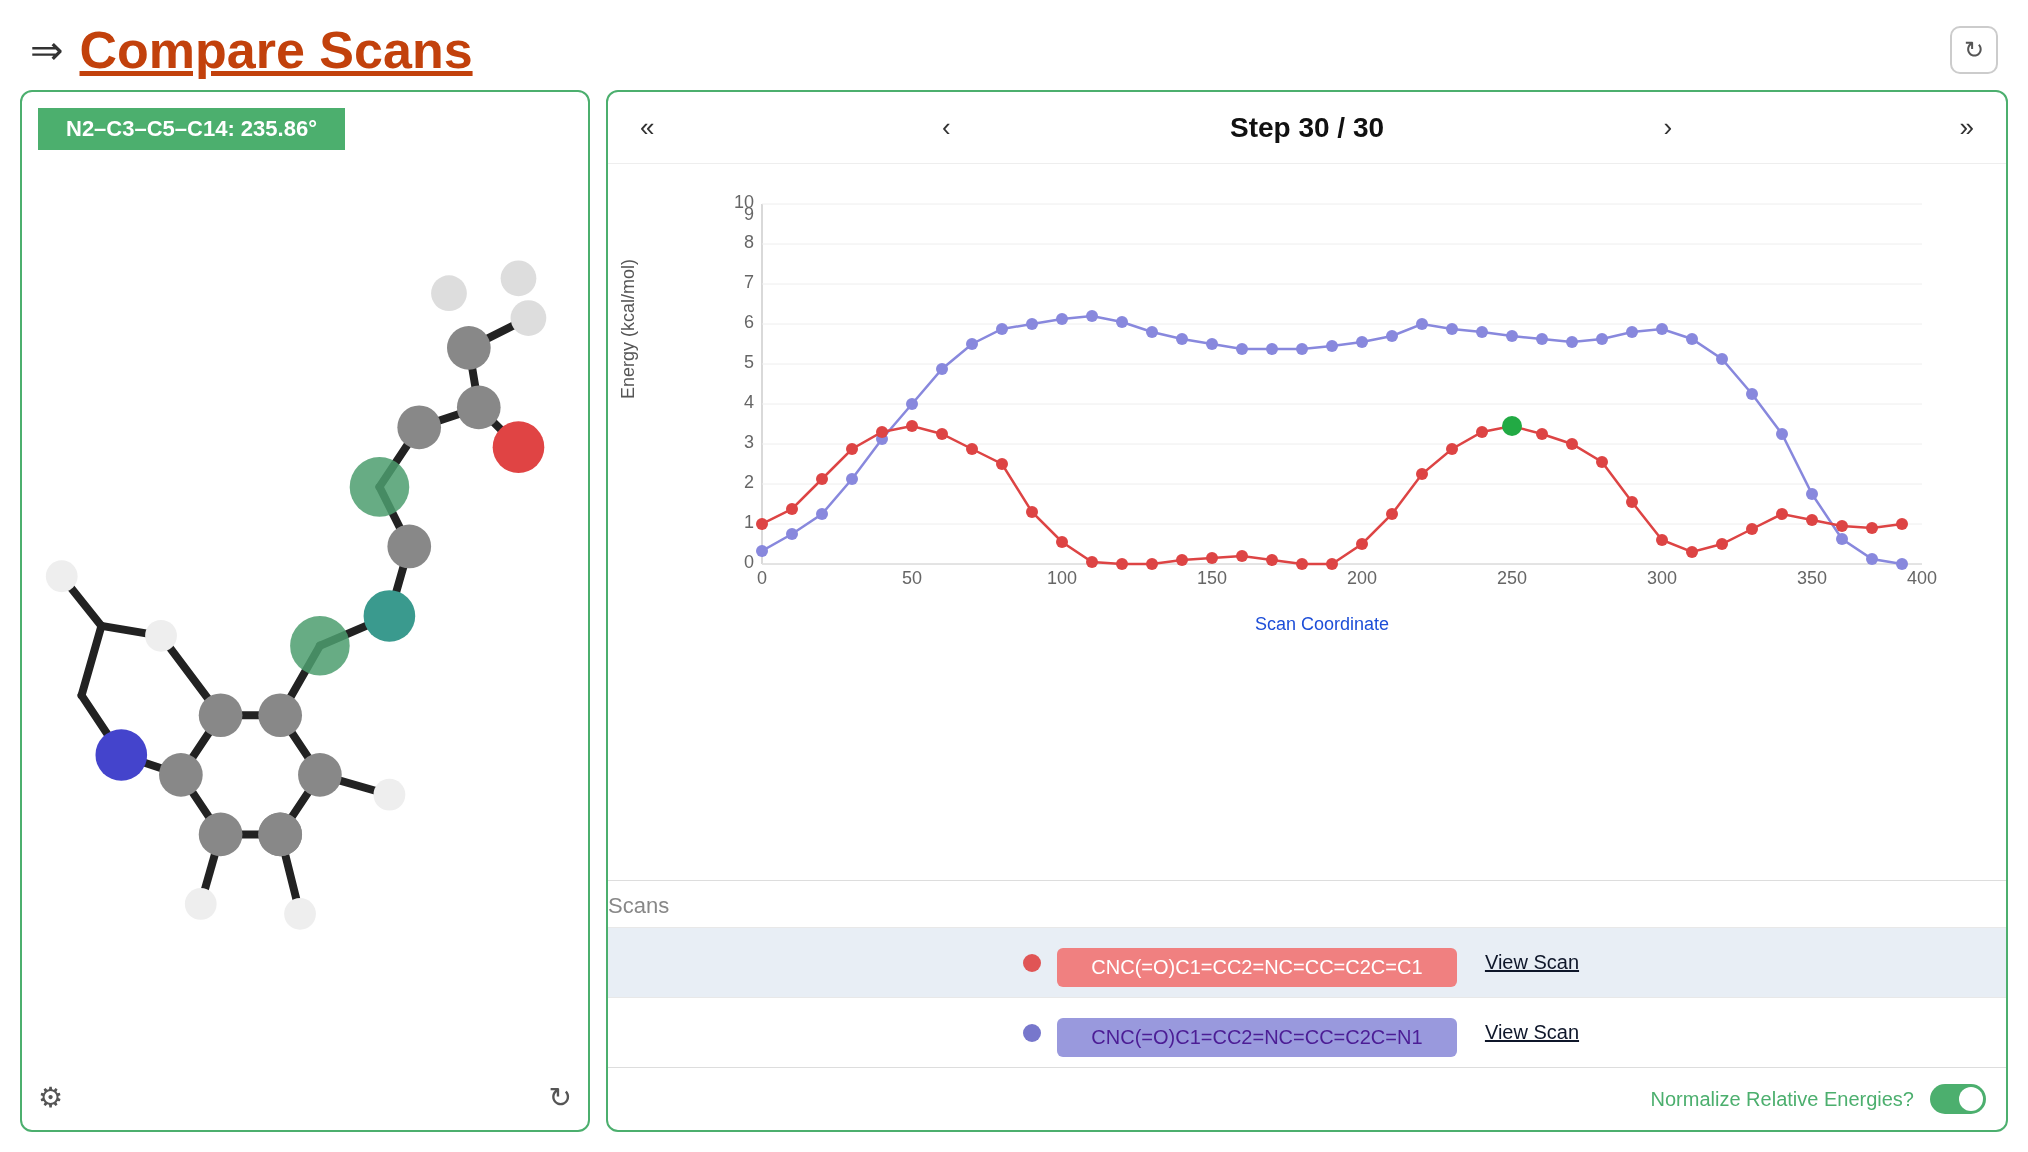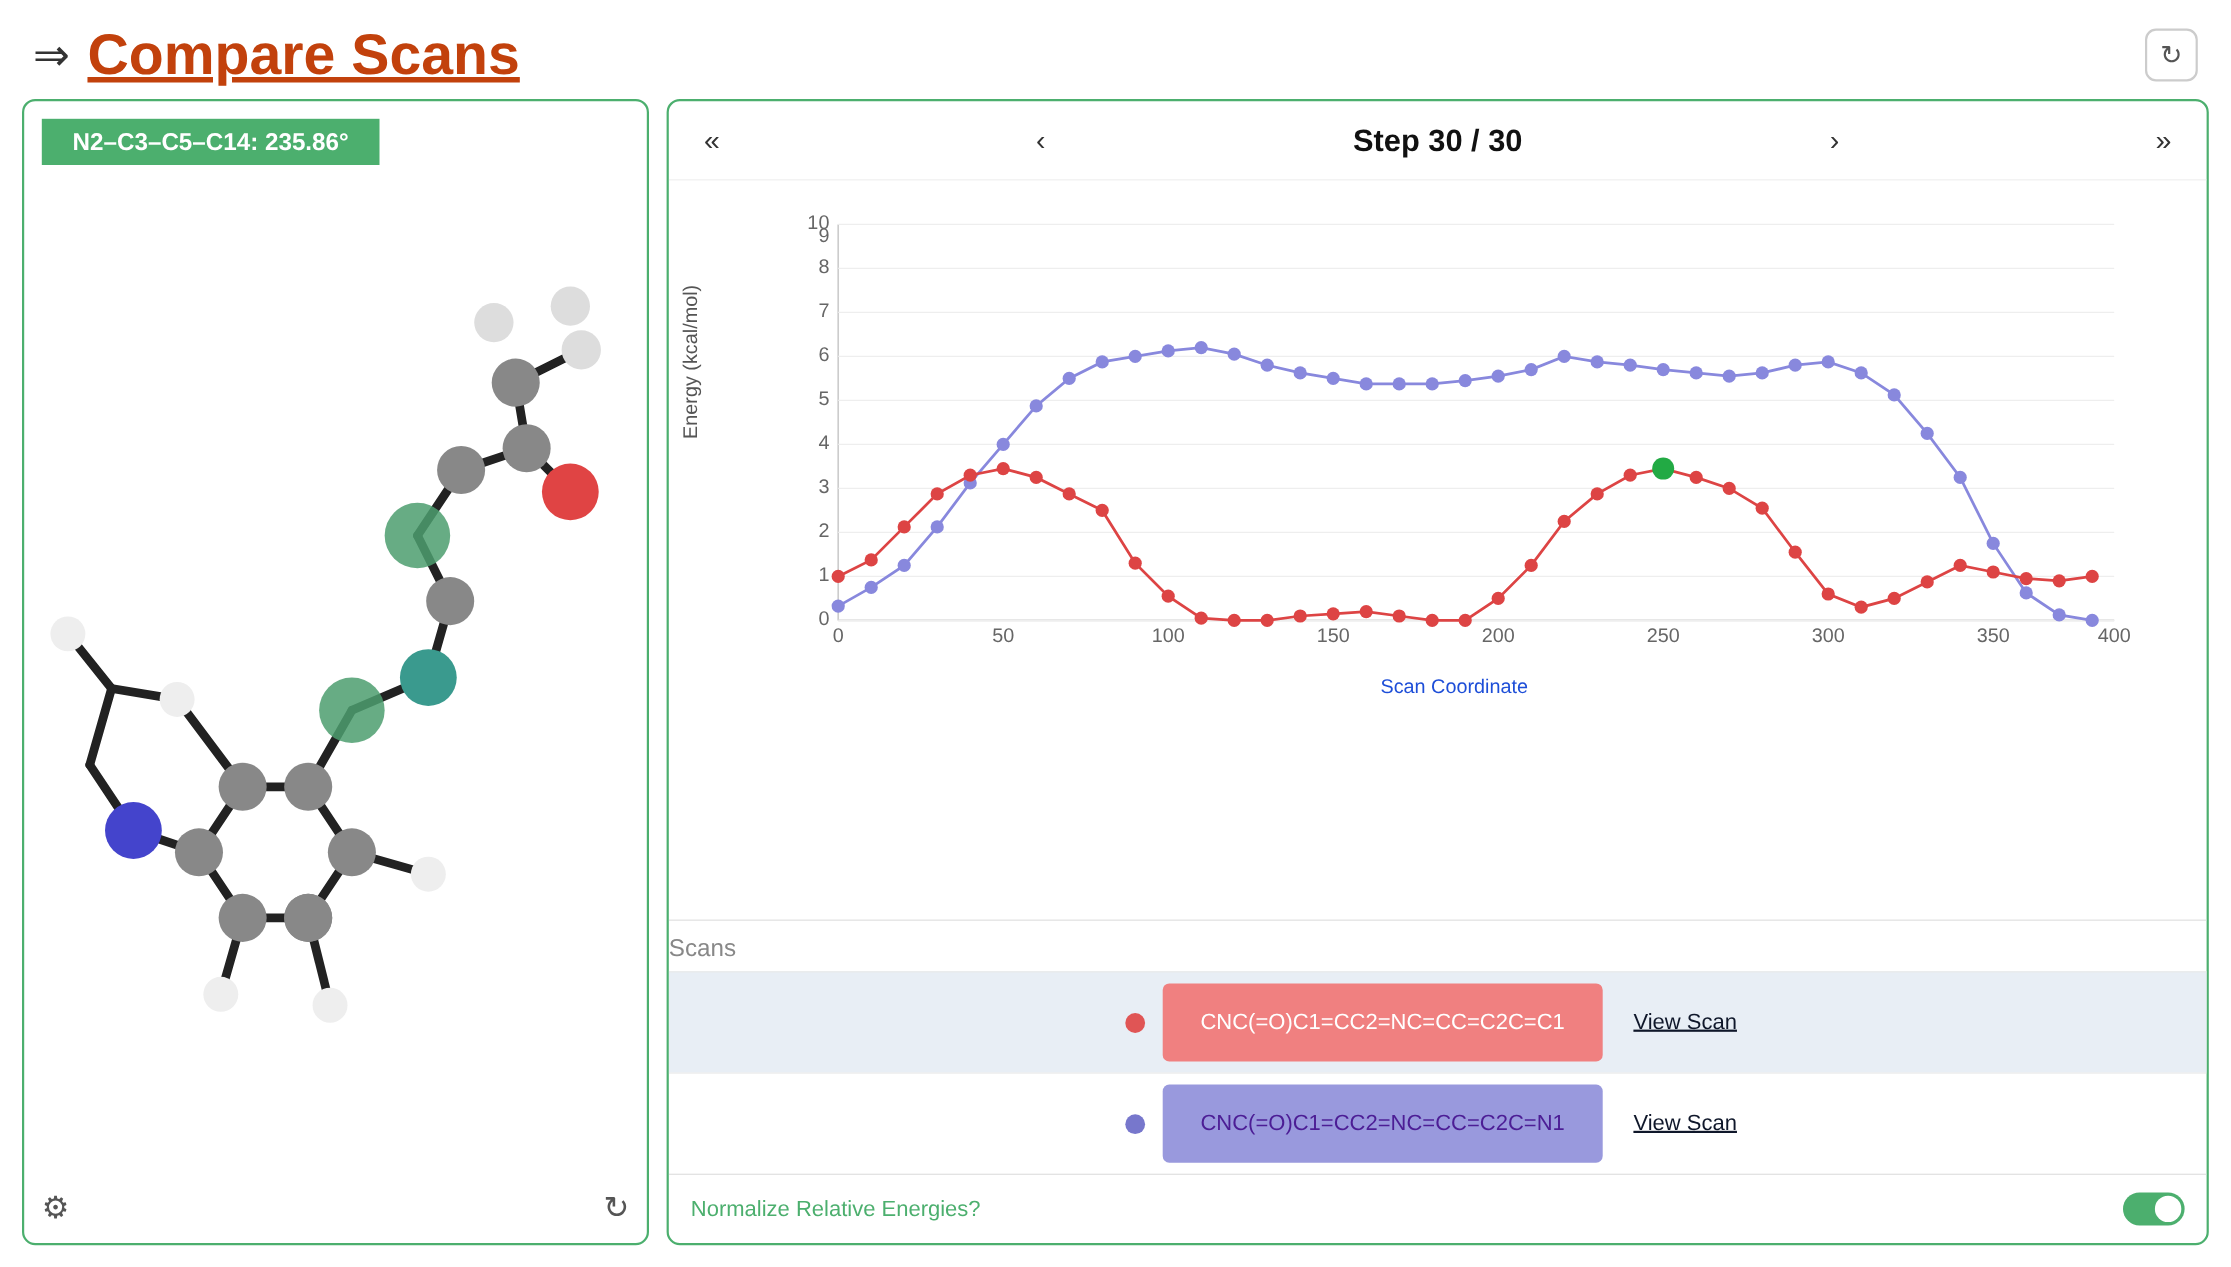--- a/index.html
+++ b/index.html
@@ -182,27 +182,28 @@
     }
 
     .scan-dot {
       width: 18px;
       height: 18px;
       border-radius: 50%;
       flex-shrink: 0;
     }
 
     .scan-formula {
-      padding: 24px 20px;
+      padding: 8px 20px;
       border-radius: 6px;
       font-size: 20px;
       font-weight: 500;
       color: #333;
       min-width: 400px;
       text-align: center;
+      margin-top: 10px;
     }
 
     .scan-formula.red {
       background: #f08080;
       color: #fff;
     }
 
     .scan-formula.blue {
       background: #9999dd;
       color: #4c1d95;
@@ -217,21 +218,21 @@
       text-decoration: underline;
       padding: 4px 12px;
       font-weight: 500;
     }
 
     
     .normalize-section {
       border-top: 1px solid #ddd;
       display: flex;
       align-items: center;
-      justify-content: space-between;
+      justify-content: flex-end;
       gap: 16px;
       padding: 16px 20px;
     }
 
     .normalize-label {
       font-size: 20px;
       color: #4caf6e;
     }
 
     .toggle {

